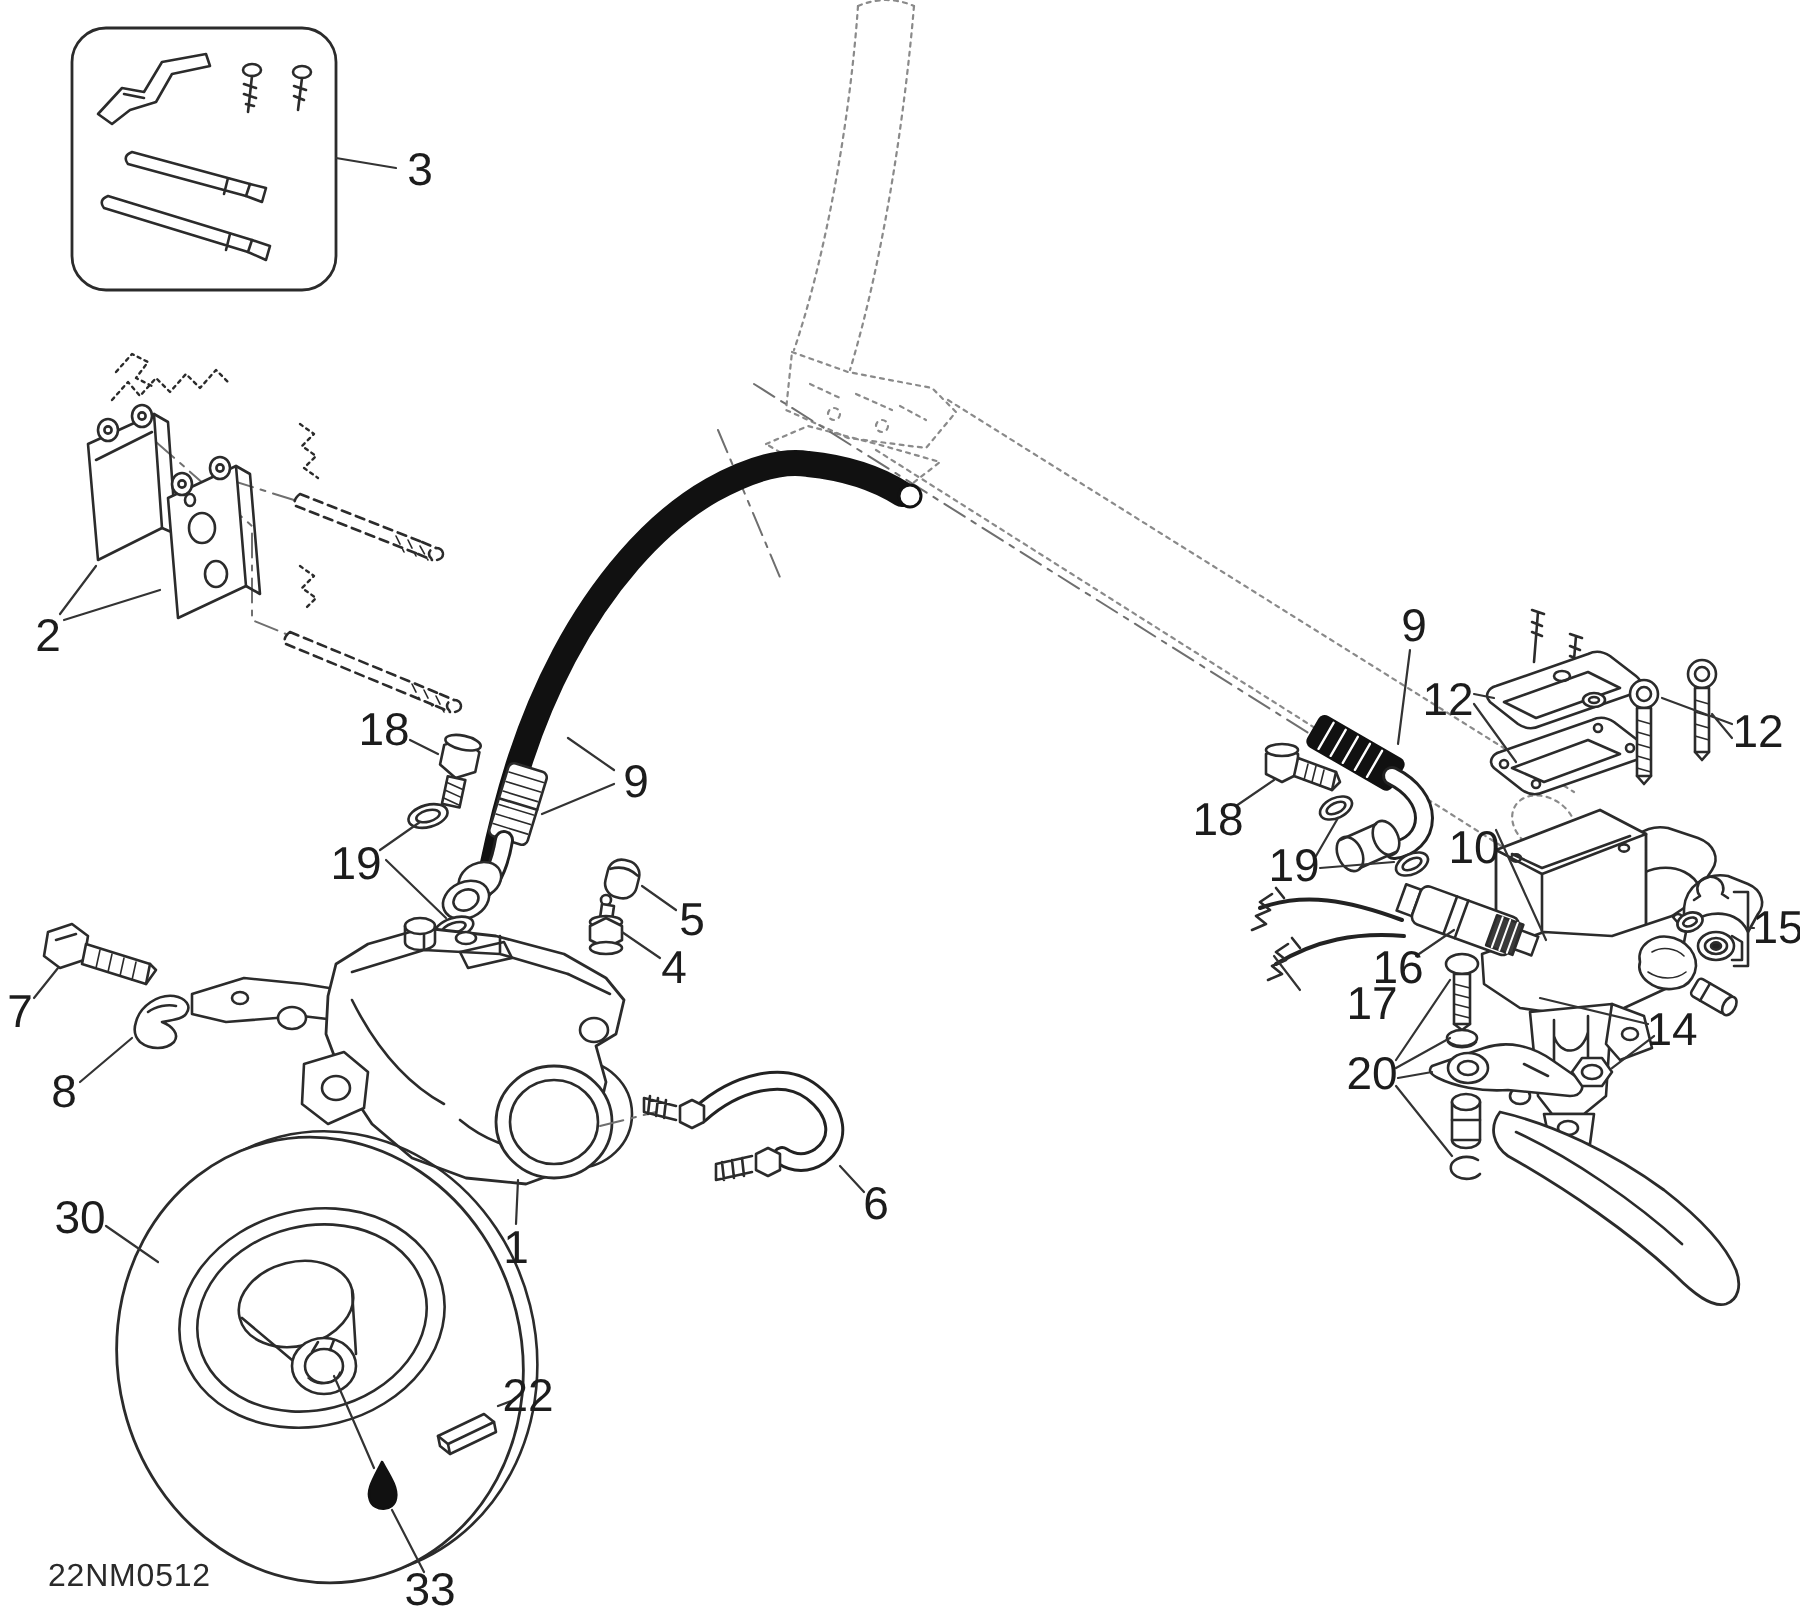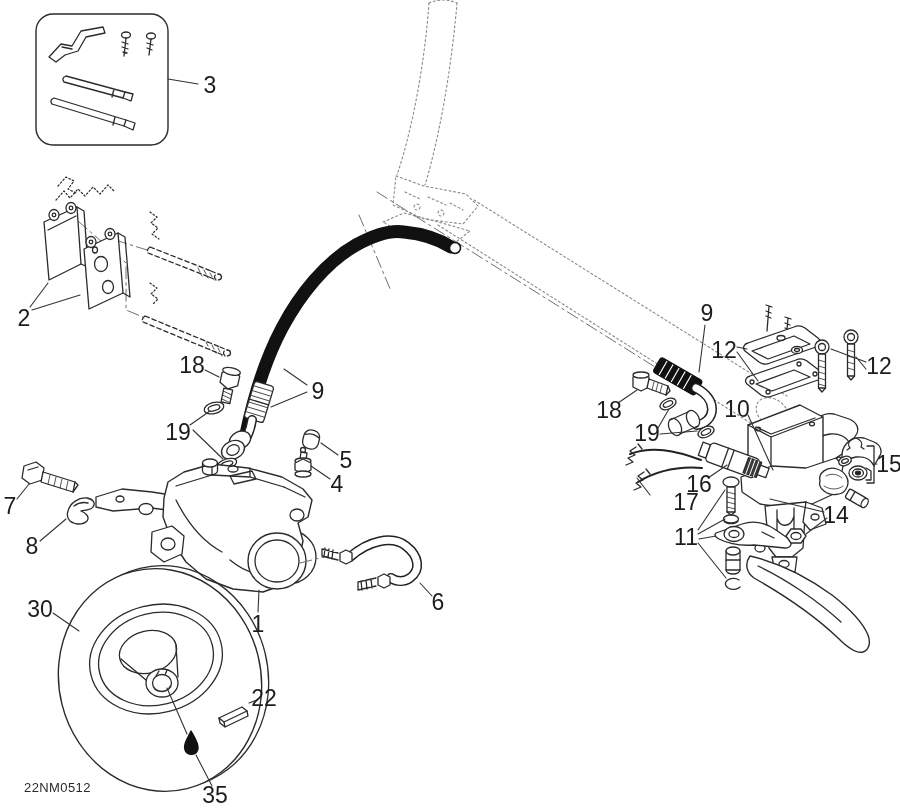--- a/index.html
+++ b/index.html
@@ -1,21 +1,21 @@
 <!DOCTYPE html>
 <html><head>
 <meta charset="utf-8">
 <style>
   html,body{margin:0;padding:0;background:#fff;}
   .stage{position:relative;width:900px;height:808px;background:#fff;overflow:hidden;
          font-family:"Liberation Sans", sans-serif;}
   .stage svg{position:absolute;left:0;top:0;}
   .callout{position:absolute;transform:translate(-50%,-50%);font-size:23px;color:#1c1c1c;
            line-height:1;white-space:nowrap;}
-  .diagram-code{position:absolute;left:24px;top:780px;font-size:13px;color:#2a2a2a;letter-spacing:.4px;}
+  .diagram-code{position:absolute;left:24px;top:780px;font-size:16px;color:#2a2a2a;letter-spacing:.4px;}
   
   .art path,.art ellipse,.art circle,.art polyline,.art polygon,.art rect,.art line{
       stroke:#2b2b2b;stroke-width:1.3;fill:none;stroke-linejoin:round;stroke-linecap:round;}
   .art .w{fill:#fff;}
   .art .blk{fill:#111;stroke:#111;}
   .art .phantom{stroke:#8a8a8a;stroke-width:1.1;stroke-dasharray:2 2.6;fill:none;}
   .art .cdash{stroke:#6f6f6f;stroke-width:1;stroke-dasharray:12 4 2.5 4;fill:none;}
   .art .pindash{stroke-dasharray:4.5 3;}
   .art .dotz{stroke-dasharray:1.6 2.2;stroke-width:1.2;}
   .art .leader{stroke:#333;stroke-width:1.1;fill:none;}
@@ -380,27 +380,27 @@
   <div class="callout" style="left:318px;top:391px">9</div>
   <div class="callout" style="left:178px;top:432px">19</div>
   <div class="callout" style="left:346px;top:460px">5</div>
   <div class="callout" style="left:337px;top:484px">4</div>
   <div class="callout" style="left:10px;top:506px">7</div>
   <div class="callout" style="left:32px;top:546px">8</div>
   <div class="callout" style="left:40px;top:609px">30</div>
   <div class="callout" style="left:258px;top:624px">1</div>
   <div class="callout" style="left:438px;top:602px">6</div>
   <div class="callout" style="left:264px;top:698px">22</div>
-  <div class="callout" style="left:215px;top:795px">35</div>
+  <div class="callout" style="left:215px;top:795px">33</div>
   <div class="callout" style="left:707px;top:313px">9</div>
   <div class="callout" style="left:724px;top:350px">12</div>
   <div class="callout" style="left:879px;top:366px">12</div>
   <div class="callout" style="left:609px;top:410px">18</div>
-  <div class="callout" style="left:737px;top:409px">10</div>
+  <div class="callout" style="left:737px;top:424px">10</div>
   <div class="callout" style="left:647px;top:433px">19</div>
   <div class="callout" style="left:889px;top:464px">15</div>
   <div class="callout" style="left:699px;top:484px">16</div>
   <div class="callout" style="left:686px;top:502px">17</div>
   <div class="callout" style="left:836px;top:515px">14</div>
-  <div class="callout" style="left:686px;top:537px">11</div>
+  <div class="callout" style="left:686px;top:537px">20</div>
 
   <div class="diagram-code">22NM0512</div>
 </div>
 
 </body></html>

